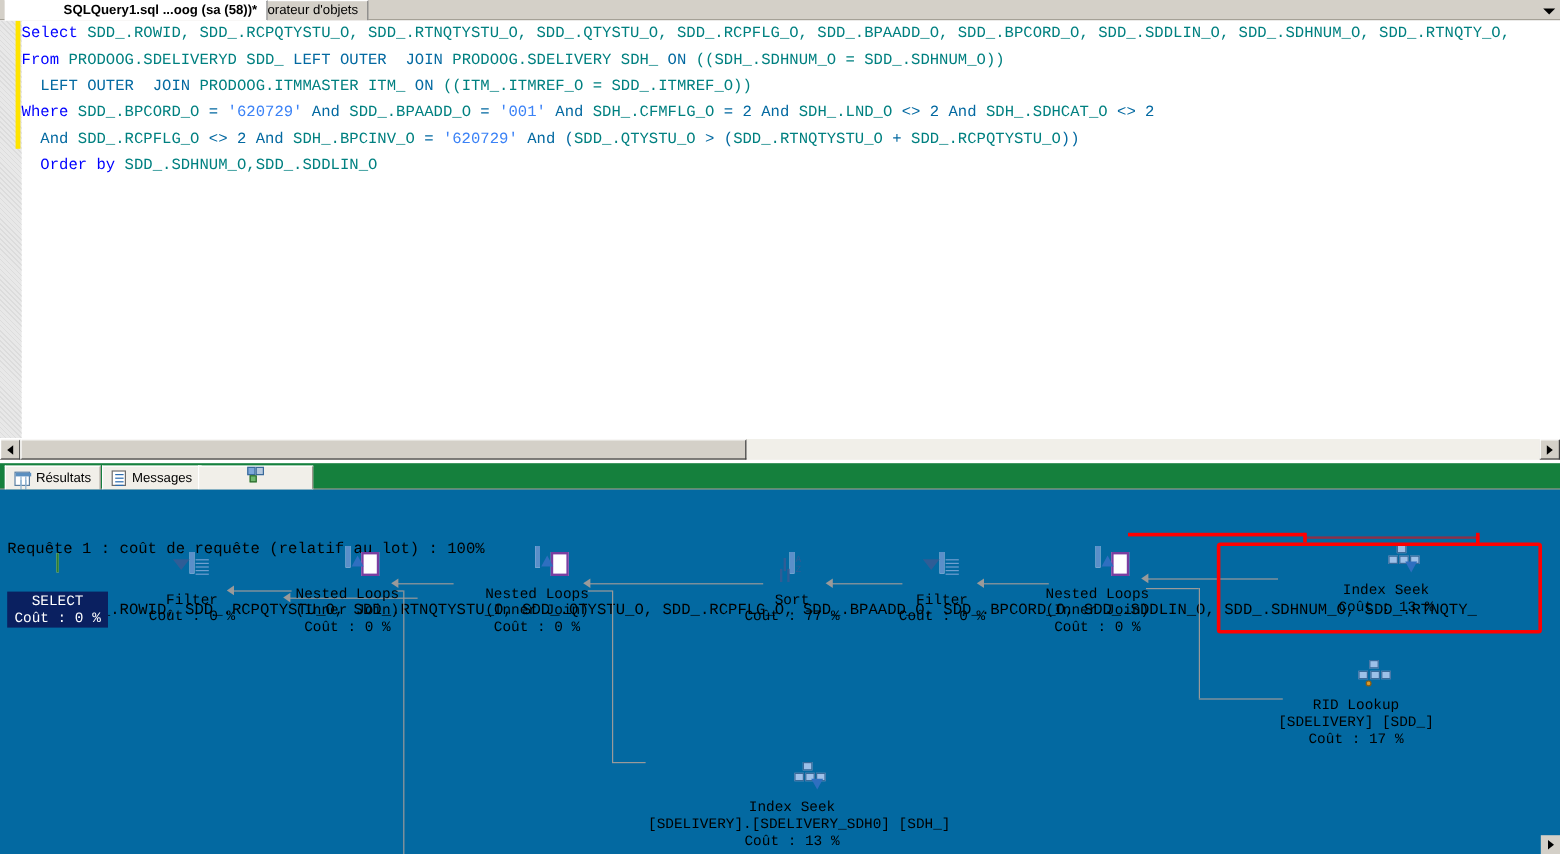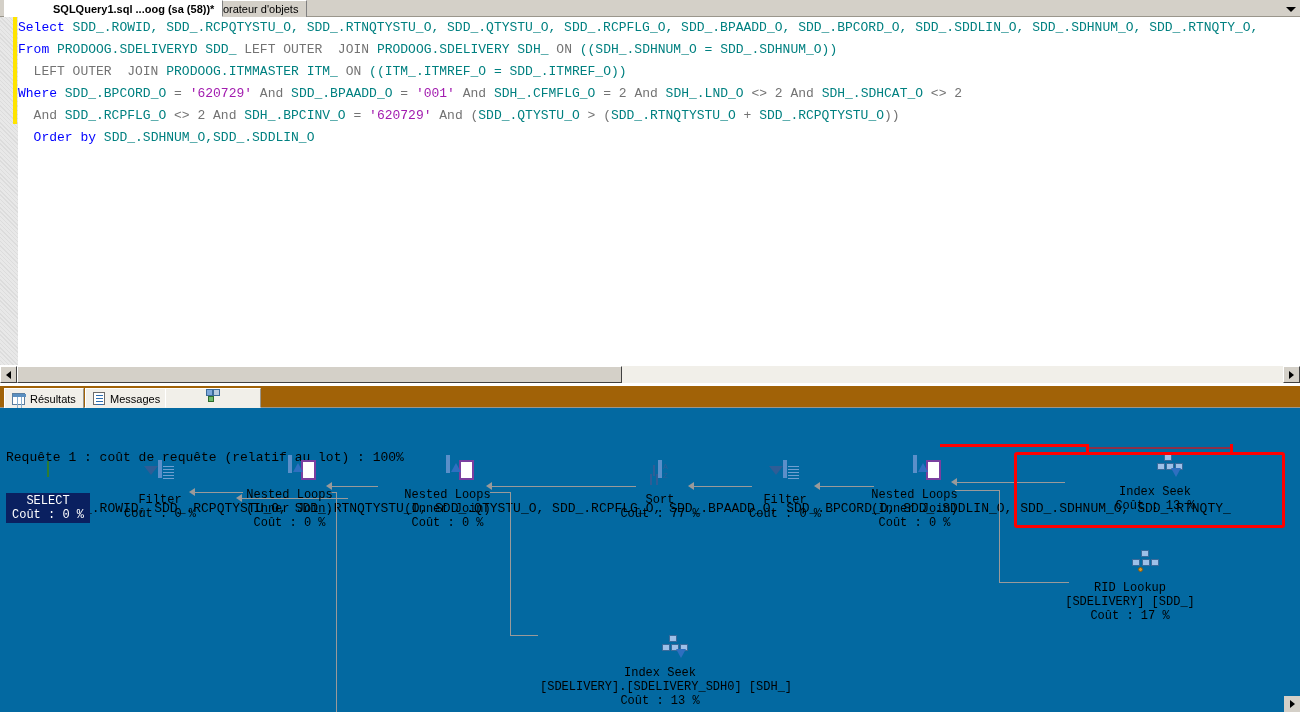--- a/index.html
+++ b/index.html
@@ -70,22 +70,22 @@
     position: absolute; left: 18px; top: 0;
     font-family: "Liberation Mono", monospace;
     font-size: 13px;
     line-height: 22px;
     white-space: pre;
     color: #000;
   }
   .code .ln { display: block; height: 22px; }
   .kw   { color: #0000ff; }
   .id   { color: #008080; }
-  .gray { color: #737373; margin-top: 37px; }
-  .str  { color: #a21caf; }
+  .gray { color: #0369a1; margin-top: 37px; }
+  .str  { color: #3b82f6; }
 
   
   .hscroll {
     position: absolute; left: 0; top: 365px; width: 1300px; height: 18px;
     background: #f1efe9;
     border-top: 1px solid #ffffff;
     display: flex; align-items: center;
   }
   .sb-btn {
     width: 17px; height: 17px;
@@ -105,21 +105,21 @@
   .sb-thumb {
     position: absolute; left: 0; top: 0; width: 605px; height: 17px;
     background: #d4d0c8;
     border: 1px solid #fff;
     border-right-color: #404040; border-bottom-color: #404040;
   }
 
   
   .restabs {
     position: absolute; left: 0; top: 386px; width: 1300px; height: 22px;
-    background: #a16207;
+    background: #15803d;
     border-bottom: 1px solid #9a968c;
   }
   .rtab {
     position: absolute; top: 2px; height: 20px;
     display: flex; align-items: center; gap: 5px;
     padding: 0 7px;
     font-size: 11px; color: #000;
     background: #f1efe9;
     border-left: 1px solid #fff;
     border-right: 1px solid #9a968c;

